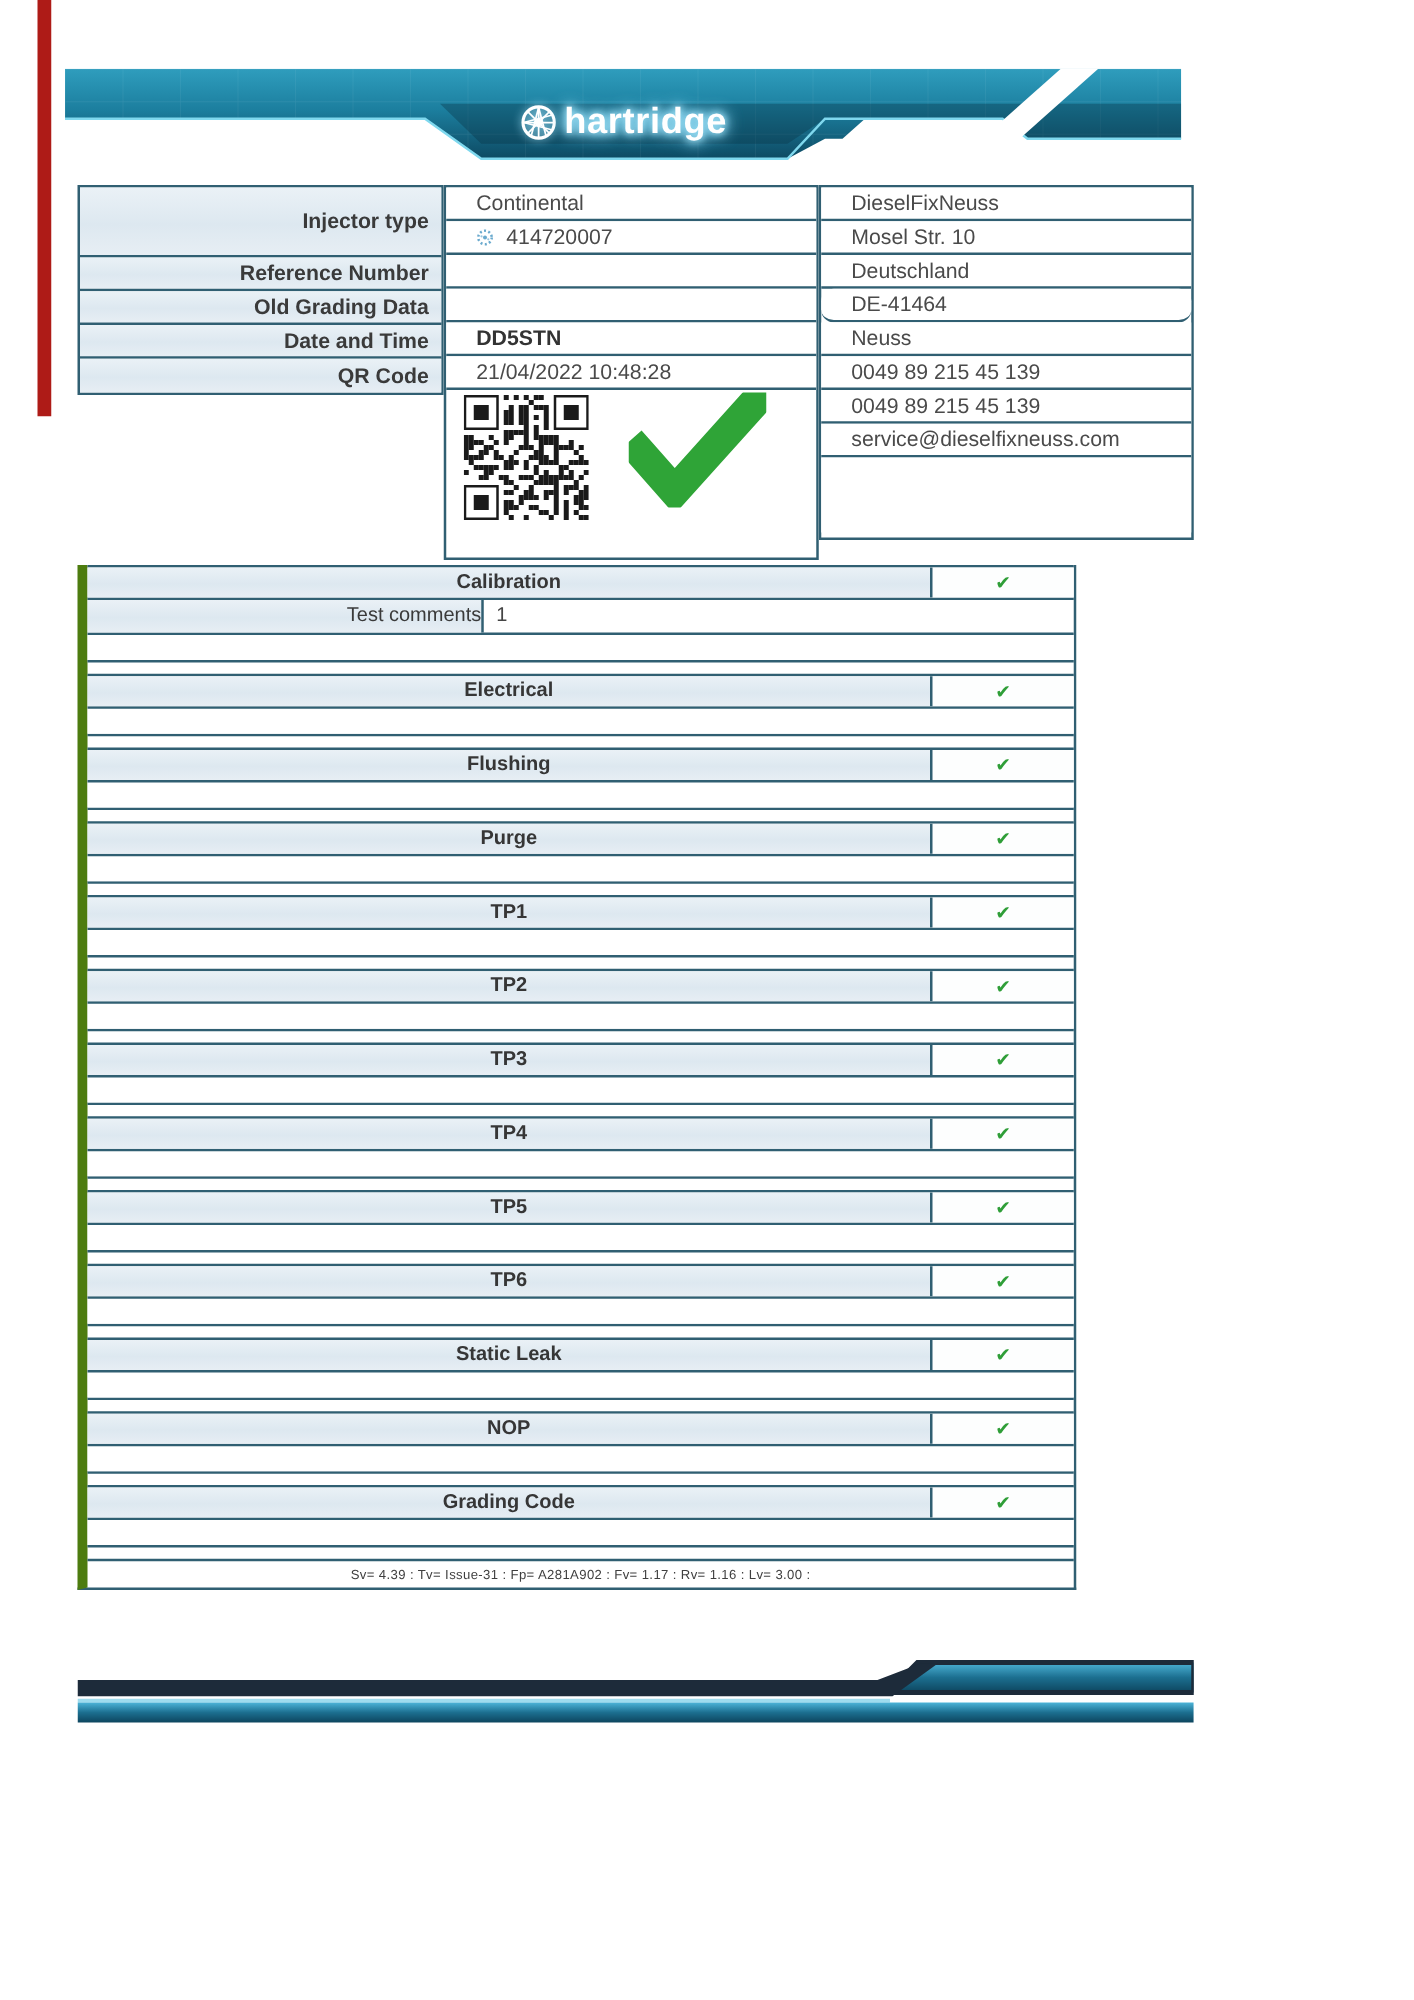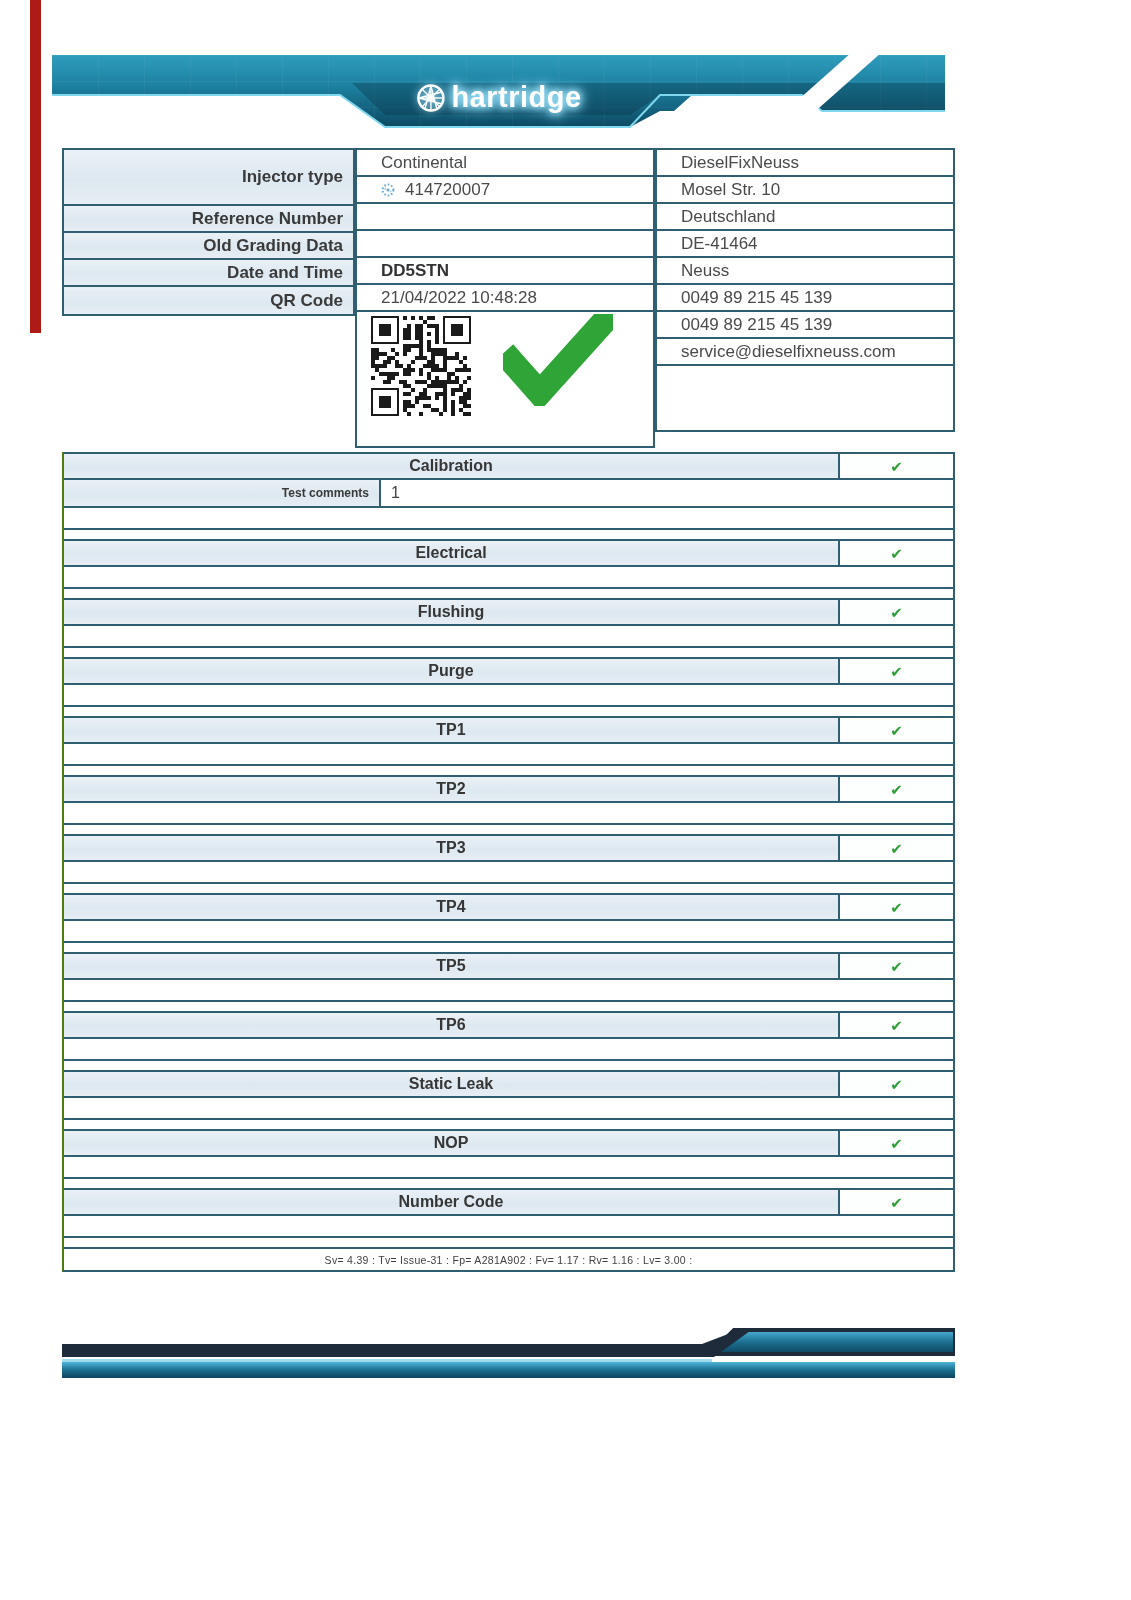--- a/index.html
+++ b/index.html
@@ -31,34 +31,34 @@
        background:linear-gradient(180deg,#eaf1f6 0%,#dde8f0 55%,#e7eef4 100%);padding-left:48px;}
   .val{padding-left:24px;color:#4a4a4a;background:#fff;}
   .val.bold{font-weight:bold;color:#333;}
   .serial-icon{display:inline-block;margin-right:10px;line-height:0;}
 
   .qr-cell{position:relative;height:122px;}
   .qr-box{position:absolute;left:14px;top:4px;}
   .big-check{position:absolute;left:146px;top:2px;}
 
   
-  .sections{position:absolute;left:62px;top:452px;width:893px;box-sizing:border-box;
-            border-left:2px solid #4d7c0f;border-right:2px solid #305f72;border-bottom:2px solid #305f72;}
+  .sections{position:absolute;left:62px;top:452px;width:799px;box-sizing:border-box;
+            border-left:8px solid #4d7c0f;border-right:2px solid #305f72;border-bottom:2px solid #305f72;}
   .sec{border-top:2px solid #305f72;border-bottom:2px solid #305f72;margin-bottom:9px;}
   .sec-head{display:flex;height:24px;border-bottom:0;}
   .sec-label{flex:1;display:flex;align-items:center;justify-content:center;
              font-weight:bold;font-size:16px;color:#363636;
              background:linear-gradient(180deg,#eaf1f6 0%,#dde8f0 55%,#e7eef4 100%);}
   .sec-check{width:113px;border-left:2px solid #305f72;display:flex;align-items:center;justify-content:center;
              background:#fdfefe;}
   .checkmark{color:#2f9e38;font-size:15px;font-weight:bold;line-height:1;}
   .sec-empty{height:20px;border-top:2px solid #305f72;background:#fff;}
   .comments-row{display:flex;height:26px;border-top:2px solid #305f72;}
   .comments-label{width:317px;box-sizing:border-box;display:flex;align-items:center;justify-content:flex-end;
-             padding-right:10px;font-weight:bold;font-size:12px;color:#3a3a3a;
+             font-weight:normal;font-size:16px;color:#3a3a3a;
              background:linear-gradient(180deg,#eaf1f6 0%,#dde8f0 55%,#e7eef4 100%);
              border-right:2px solid #305f72;}
   .comments-value{flex:1;display:flex;align-items:center;padding-left:10px;font-size:16px;color:#444;}
   .version-row{border-top:2px solid #305f72;height:21px;display:flex;align-items:center;justify-content:center;
              font-size:10.5px;color:#3f3f3f;letter-spacing:.3px;}
 
   
   .footer-banner{position:absolute;left:62px;top:1328px;width:893px;height:52px;}
 </style>
 </head>
@@ -355,21 +355,21 @@
           </svg>
         </div>
       </div>
     </div>
 
     <div class="col col-right" style="height:284px">
 
     <div class="cell val bb" style="height: 27px;">DieselFixNeuss</div>
         <div class="cell val bb" style="height: 27px;">Mosel Str. 10</div>
         <div class="cell val bb" style="height: 27px;">Deutschland</div>
-        <div class="cell val bb" style="height: 27px;">DE-41464</div>
+        <div class="cell val bb" style="height: 27px; border-radius: 10px;">DE-41464</div>
         <div class="cell val bb" style="height: 27px;">Neuss</div>
         <div class="cell val bb" style="height: 27px;">0049 89 215 45 139</div>
         <div class="cell val bb" style="height: 27px;">0049 89 215 45 139</div>
         <div class="cell val bb" style="height: 27px;">service@dieselfixneuss.com</div>
         <div class="cell val" style="height: 60px;"></div>
       </div>
   </div>
 
   <div class="sections">
 
@@ -480,21 +480,21 @@
         <div class="sec-head">
           <div class="sec-label">NOP</div>
           <div class="sec-check">
             <span class="checkmark">✔</span>
           </div>
         </div>
         <div class="sec-empty"></div>
       </div>
       <div class="sec">
         <div class="sec-head">
-          <div class="sec-label">Number Code</div>
+          <div class="sec-label">Grading Code</div>
           <div class="sec-check">
             <span class="checkmark">✔</span>
           </div>
         </div>
         <div class="sec-empty"></div>
       </div>
       <div class="version-row">Sv= 4.39  :  Tv= Issue-31  :  Fp= A281A902  :  Fv= 1.17  :  Rv= 1.16  :  Lv= 3.00  :</div>
   </div>
 
   <div class="footer-banner">

